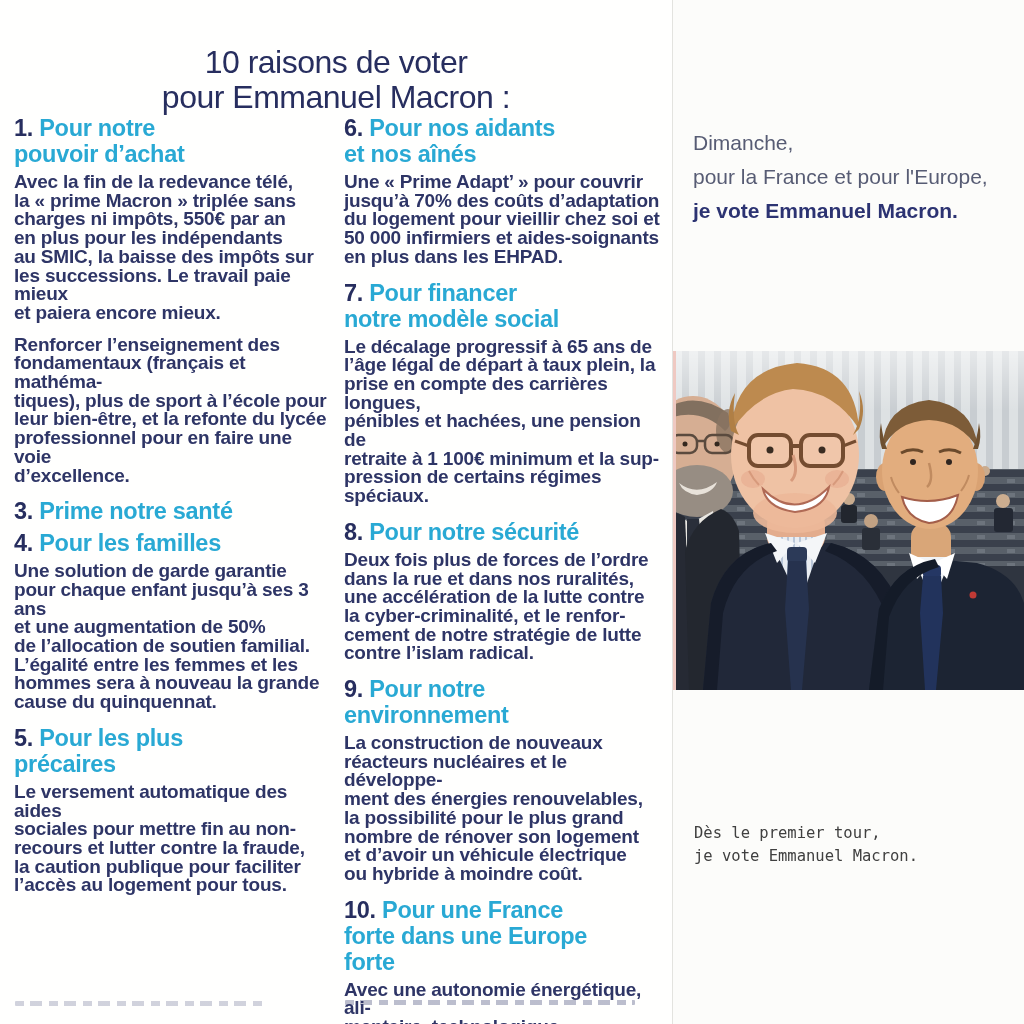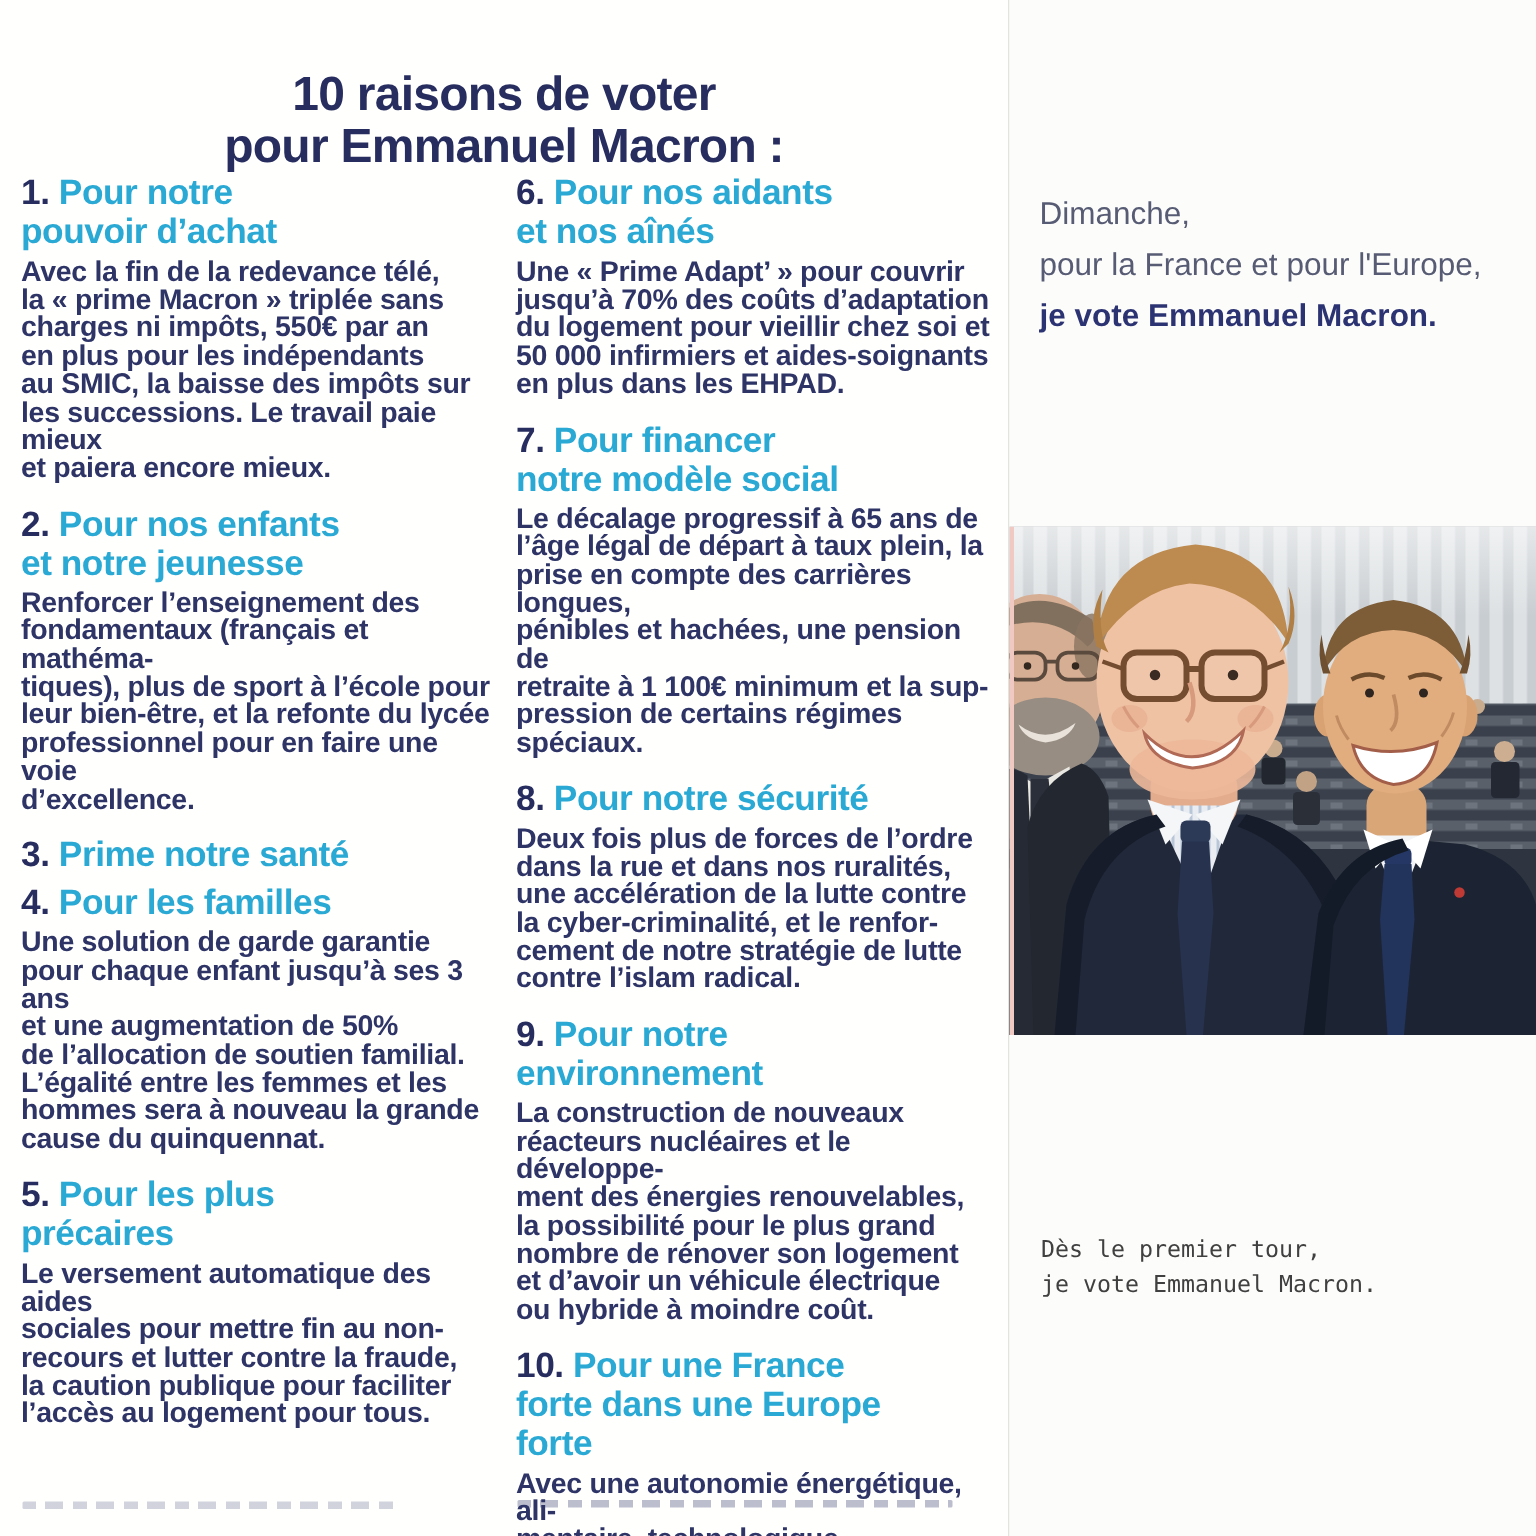--- a/index.html
+++ b/index.html
@@ -8,21 +8,21 @@
     background:#ffffff;
     font-family:"Liberation Sans",sans-serif;
   }
   .page{position:relative;width:1024px;height:1024px;background:#ffffff;}
 
   
   .flyer{position:absolute;left:0;top:0;width:672px;height:1024px;background:#fffffe;}
   .title{
     margin:45px 0 0 0;
     text-align:center;
-    font-size:32px;line-height:35px;font-weight:700;
+    font-size:32px;line-height:35px;font-weight:400;
     letter-spacing:-0.5px;
     color:#272e5f;
     white-space:pre-line;
   }
   .cols{display:flex;padding-left:14px;}
   .col{width:316px;}
   .col.right{width:321px;margin-left:14px;}
   .sec h2{
     margin:0 0 6px 0;
     font-size:23.5px;line-height:26px;font-weight:700;letter-spacing:-0.3px;
@@ -80,22 +80,20 @@
           <p>Avec la fin de la redevance télé,
 la « prime Macron » triplée sans
 charges ni impôts, 550€ par an
 en plus pour les indépendants
 au SMIC, la baisse des impôts sur
 les successions. Le travail paie mieux
 et paiera encore mieux.</p>
         </section>
 
         <section class="sec">
-          <h2><span class="num">2.</span> <span class="ht">Pour nos enfants
-et notre jeunesse</span></h2>
           <p>Renforcer l’enseignement des
 fondamentaux (français et mathéma-
 tiques), plus de sport à l’école pour
 leur bien-être, et la refonte du lycée
 professionnel pour en faire une voie
 d’excellence.</p>
         </section>
 
         <section class="sec">
           <h2><span class="num">3.</span> <span class="ht">Prime notre santé</span></h2>

